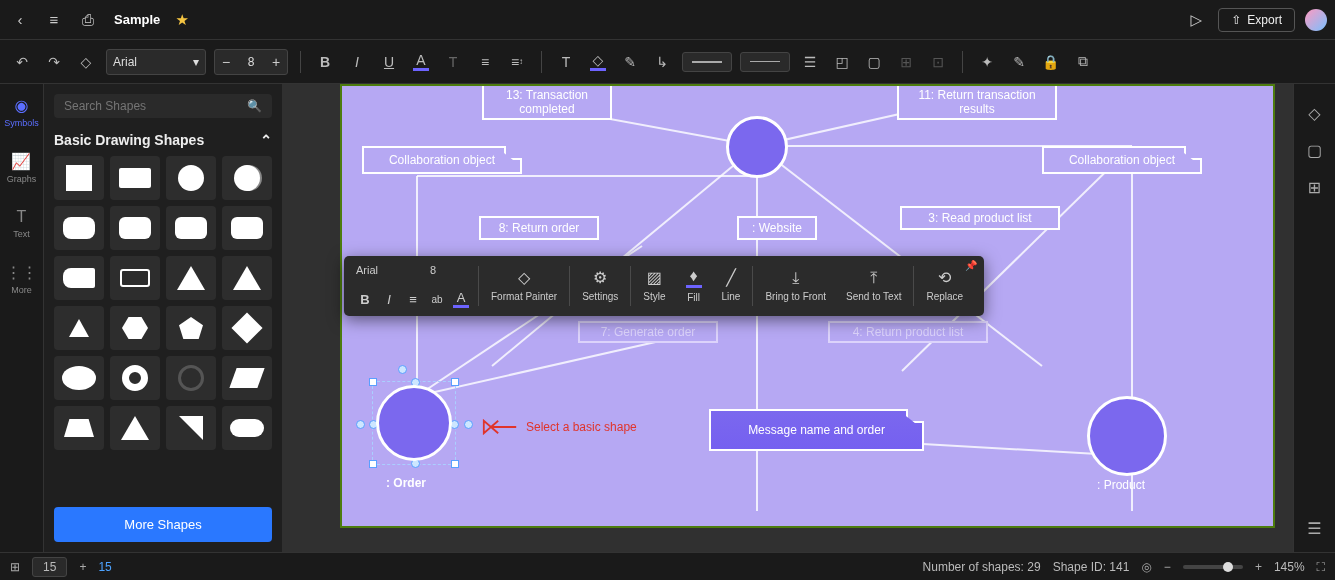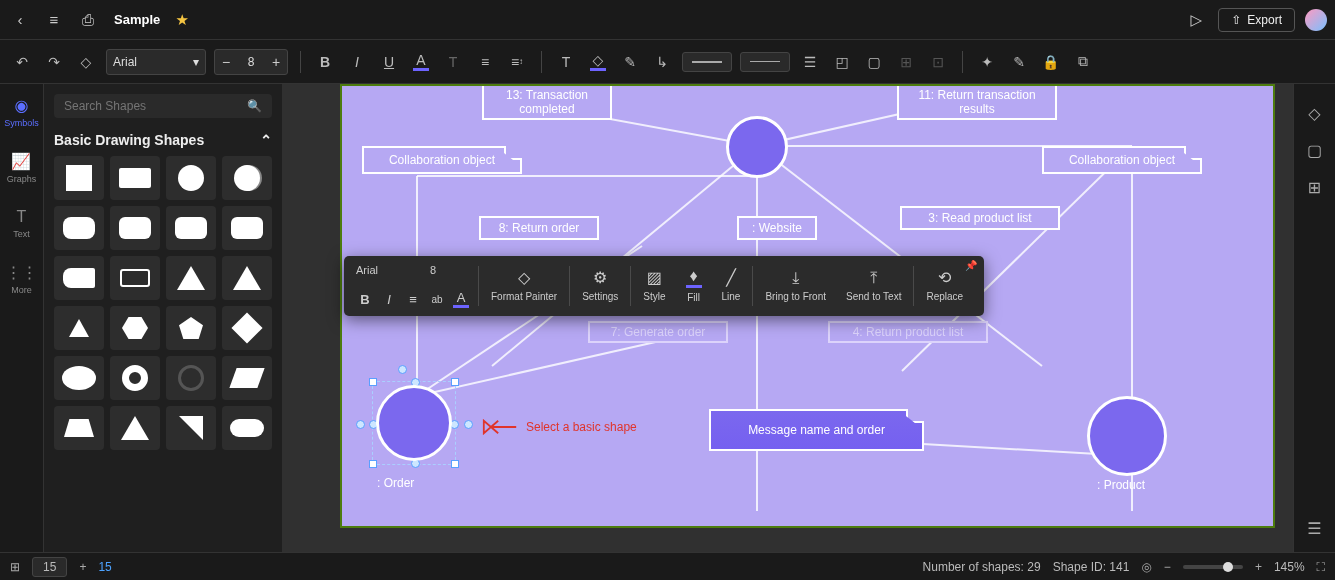--- a/index.html
+++ b/index.html
@@ -266,20 +266,21 @@
     <div class="shape-cell">
         <div class="sh-tri"></div>
       </div>
     <div class="shape-cell">
         <div class="sh-rtri"></div>
       </div>
     <div class="shape-cell">
         <div class="sh sh-pill"></div>
       </div>
   </div>
+  <button class="more-btn">More Shapes</button>
 </div>
 
 <div class="right-rail">
   <div class="ritem">◇</div>
   <div class="ritem">▢</div>
   <div class="ritem">⊞</div>
   <div style="flex:1"></div>
   <div class="ritem" style="margin-bottom:14px">☰</div>
 </div>
 
@@ -320,21 +321,21 @@
 
     <div class="dnode" style="left:137px; top:130px; width:120px; height:24px;">
         <span>8: Return order</span>
       </div>
     <div class="dnode" style="left:395px; top:130px; width:80px; height:24px;">
         <span>: Website</span>
       </div>
     <div class="dnode" style="left:558px; top:120px; width:160px; height:24px;">
         <span>3: Read product list</span>
       </div>
-    <div class="dnode" style="left:246px; top:235px; width:140px; height:22px; color:#dcd3fb; border-color:#dcd3fb;">
+    <div class="dnode" style="left:236px; top:235px; width:140px; height:22px; color:#dcd3fb; border-color:#dcd3fb;">
         <span>7: Generate order</span>
       </div>
     <div class="dnode" style="left:486px; top:235px; width:160px; height:22px; color:#dcd3fb; border-color:#dcd3fb;">
         <span>4: Return product list</span>
       </div>
     <div class="dnode msg notch" style="left:330px; top:323px; width:215px; height:42px;">
         <span>Message name and order</span>
       </div>
 
     <div class="sel-box" style="left:30px; top:295px; width:84px; height:84px;">
@@ -344,21 +345,21 @@
       <div class="handle" style="right:-4px;bottom:-4px"></div>
       <div class="handle circle" style="left:-4px;top:38px"></div>
       <div class="handle circle" style="right:-4px;top:38px"></div>
       <div class="handle circle" style="left:38px;top:-4px"></div>
       <div class="handle circle" style="left:38px;bottom:-4px"></div>
     </div>
     <div class="handle circle" style="position:absolute; left:56px; top:279px"></div>
     <div class="handle circle" style="position:absolute; left:14px; top:334px"></div>
     <div class="handle circle" style="position:absolute; left:122px; top:334px"></div>
     <div class="dnode dcircle" style="left:34px; top:299px; width:76px; height:76px;"></div>
-    <div class="dlabel" style="left:35px; top:390px;">: Order</div>
+    <div class="dlabel" style="left:44px; top:390px;font-weight:bold;">: Order</div>
 
     <div class="dnode dcircle" style="left:745px; top:310px; width:80px; height:80px;"></div>
     <div class="dlabel" style="left:755px; top:392px;">: Product</div>
 
     <div class="anno-arrow" style="left:140px; top:332px;">
       <svg viewBox="0 0 40 20">
           <path d="M38 10 H10 M10 10 L18 3 M10 10 L18 17 M2 3 L2 17 L10 10 Z" stroke="#e0342b" stroke-width="2" fill="none"></path>
         </svg>
       <span>Select a basic shape</span>
     </div>

